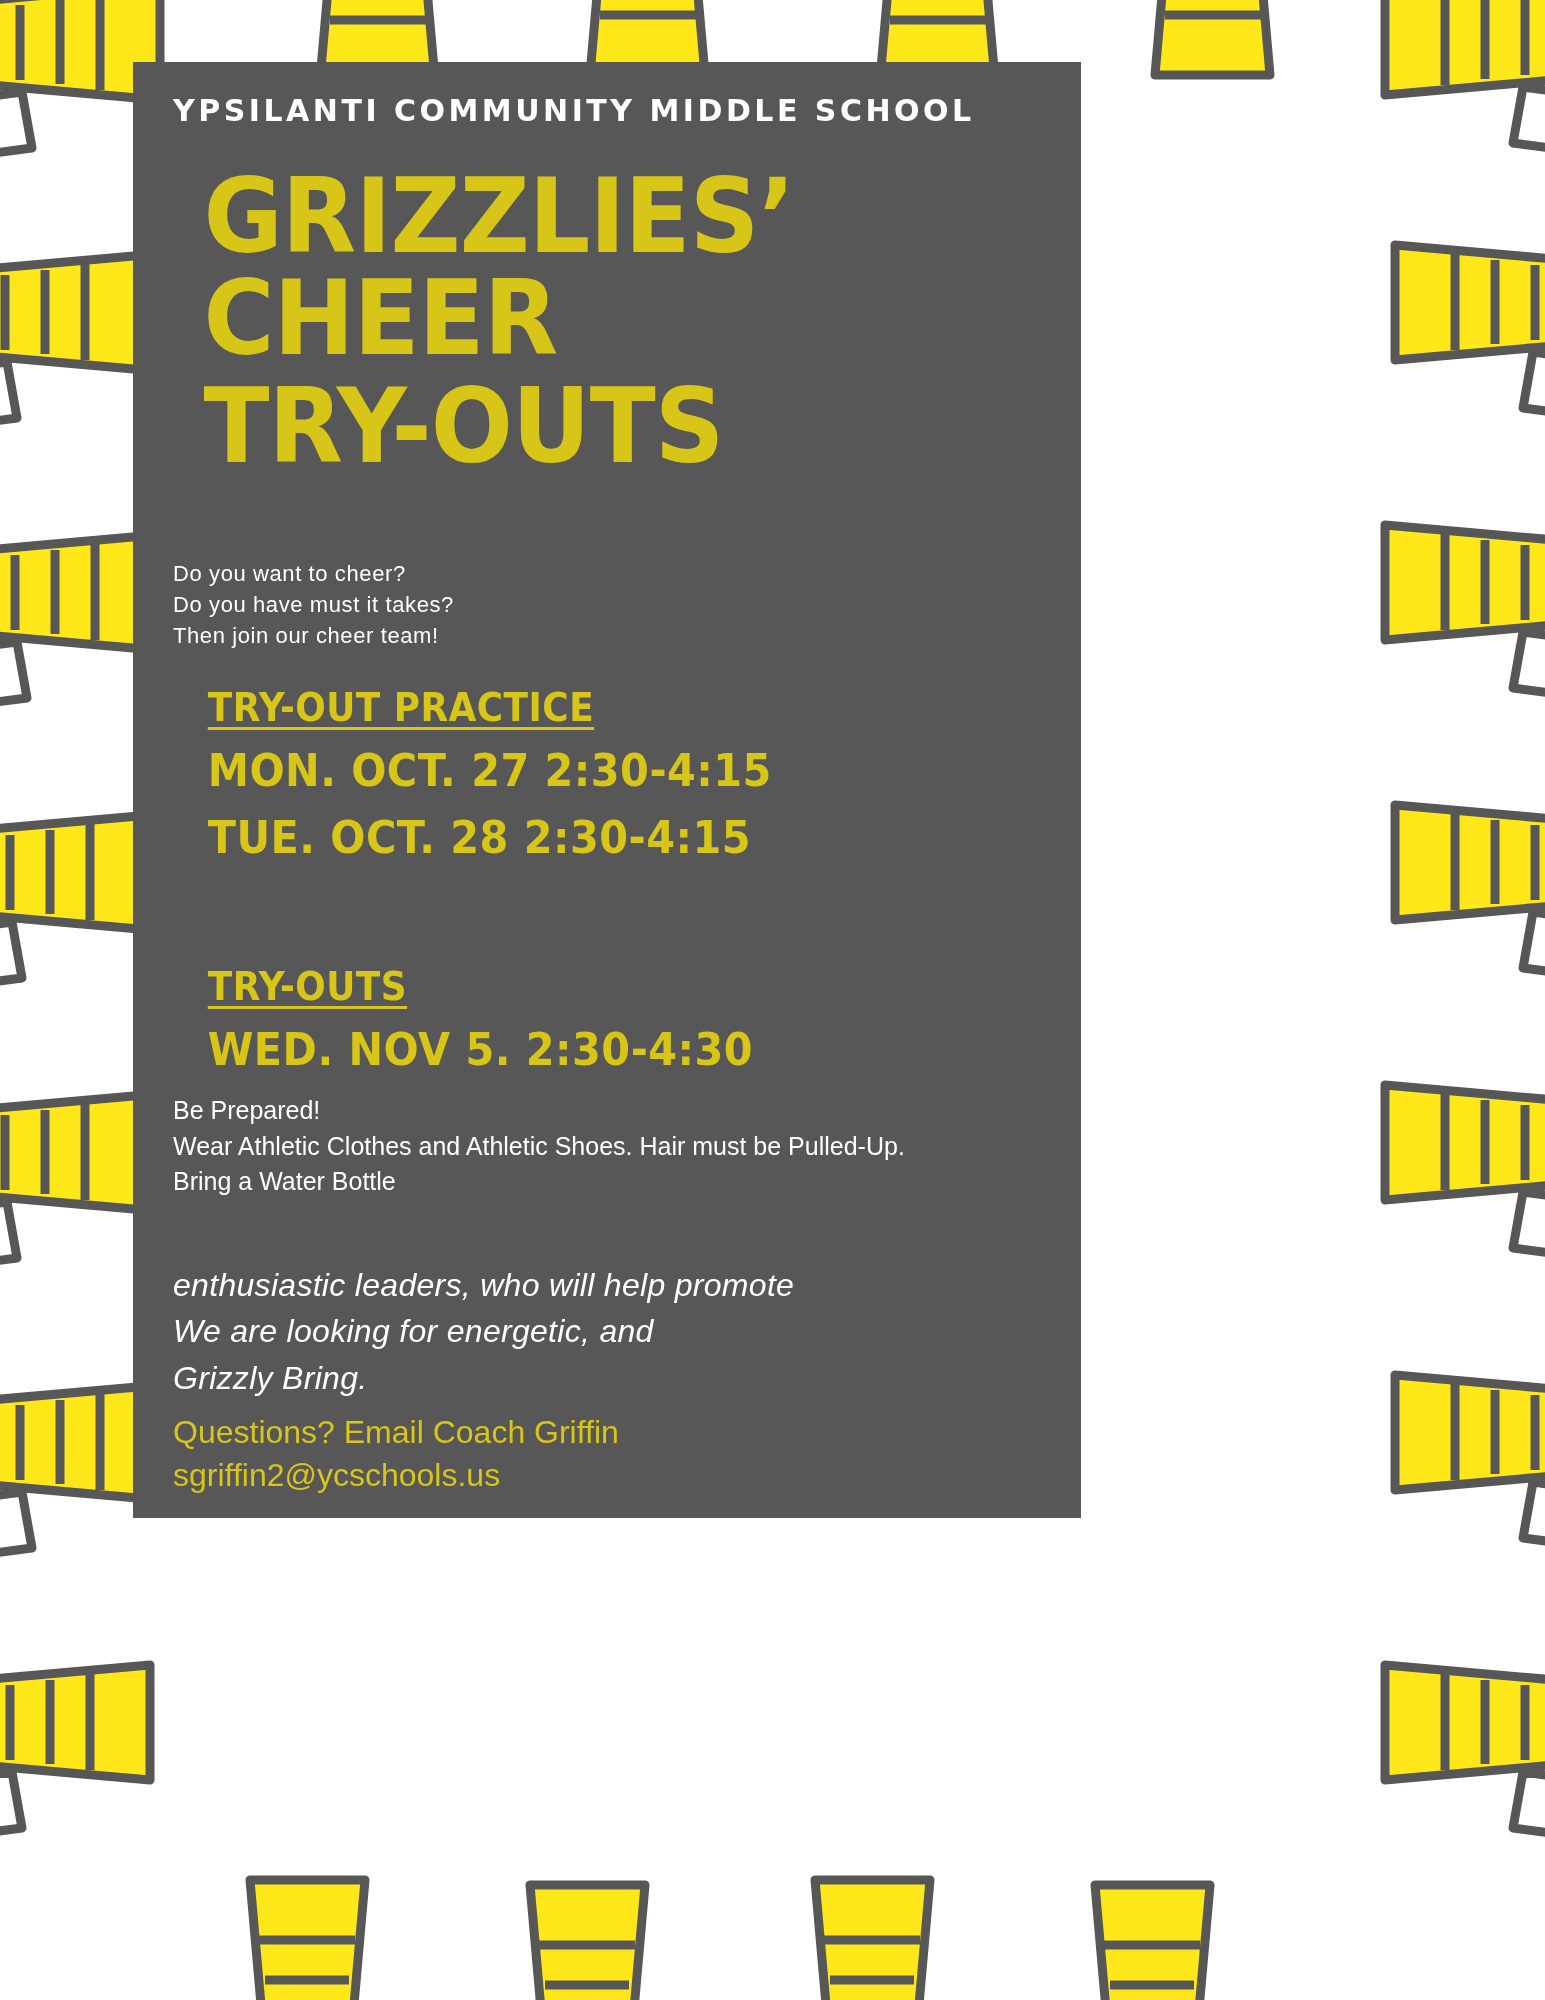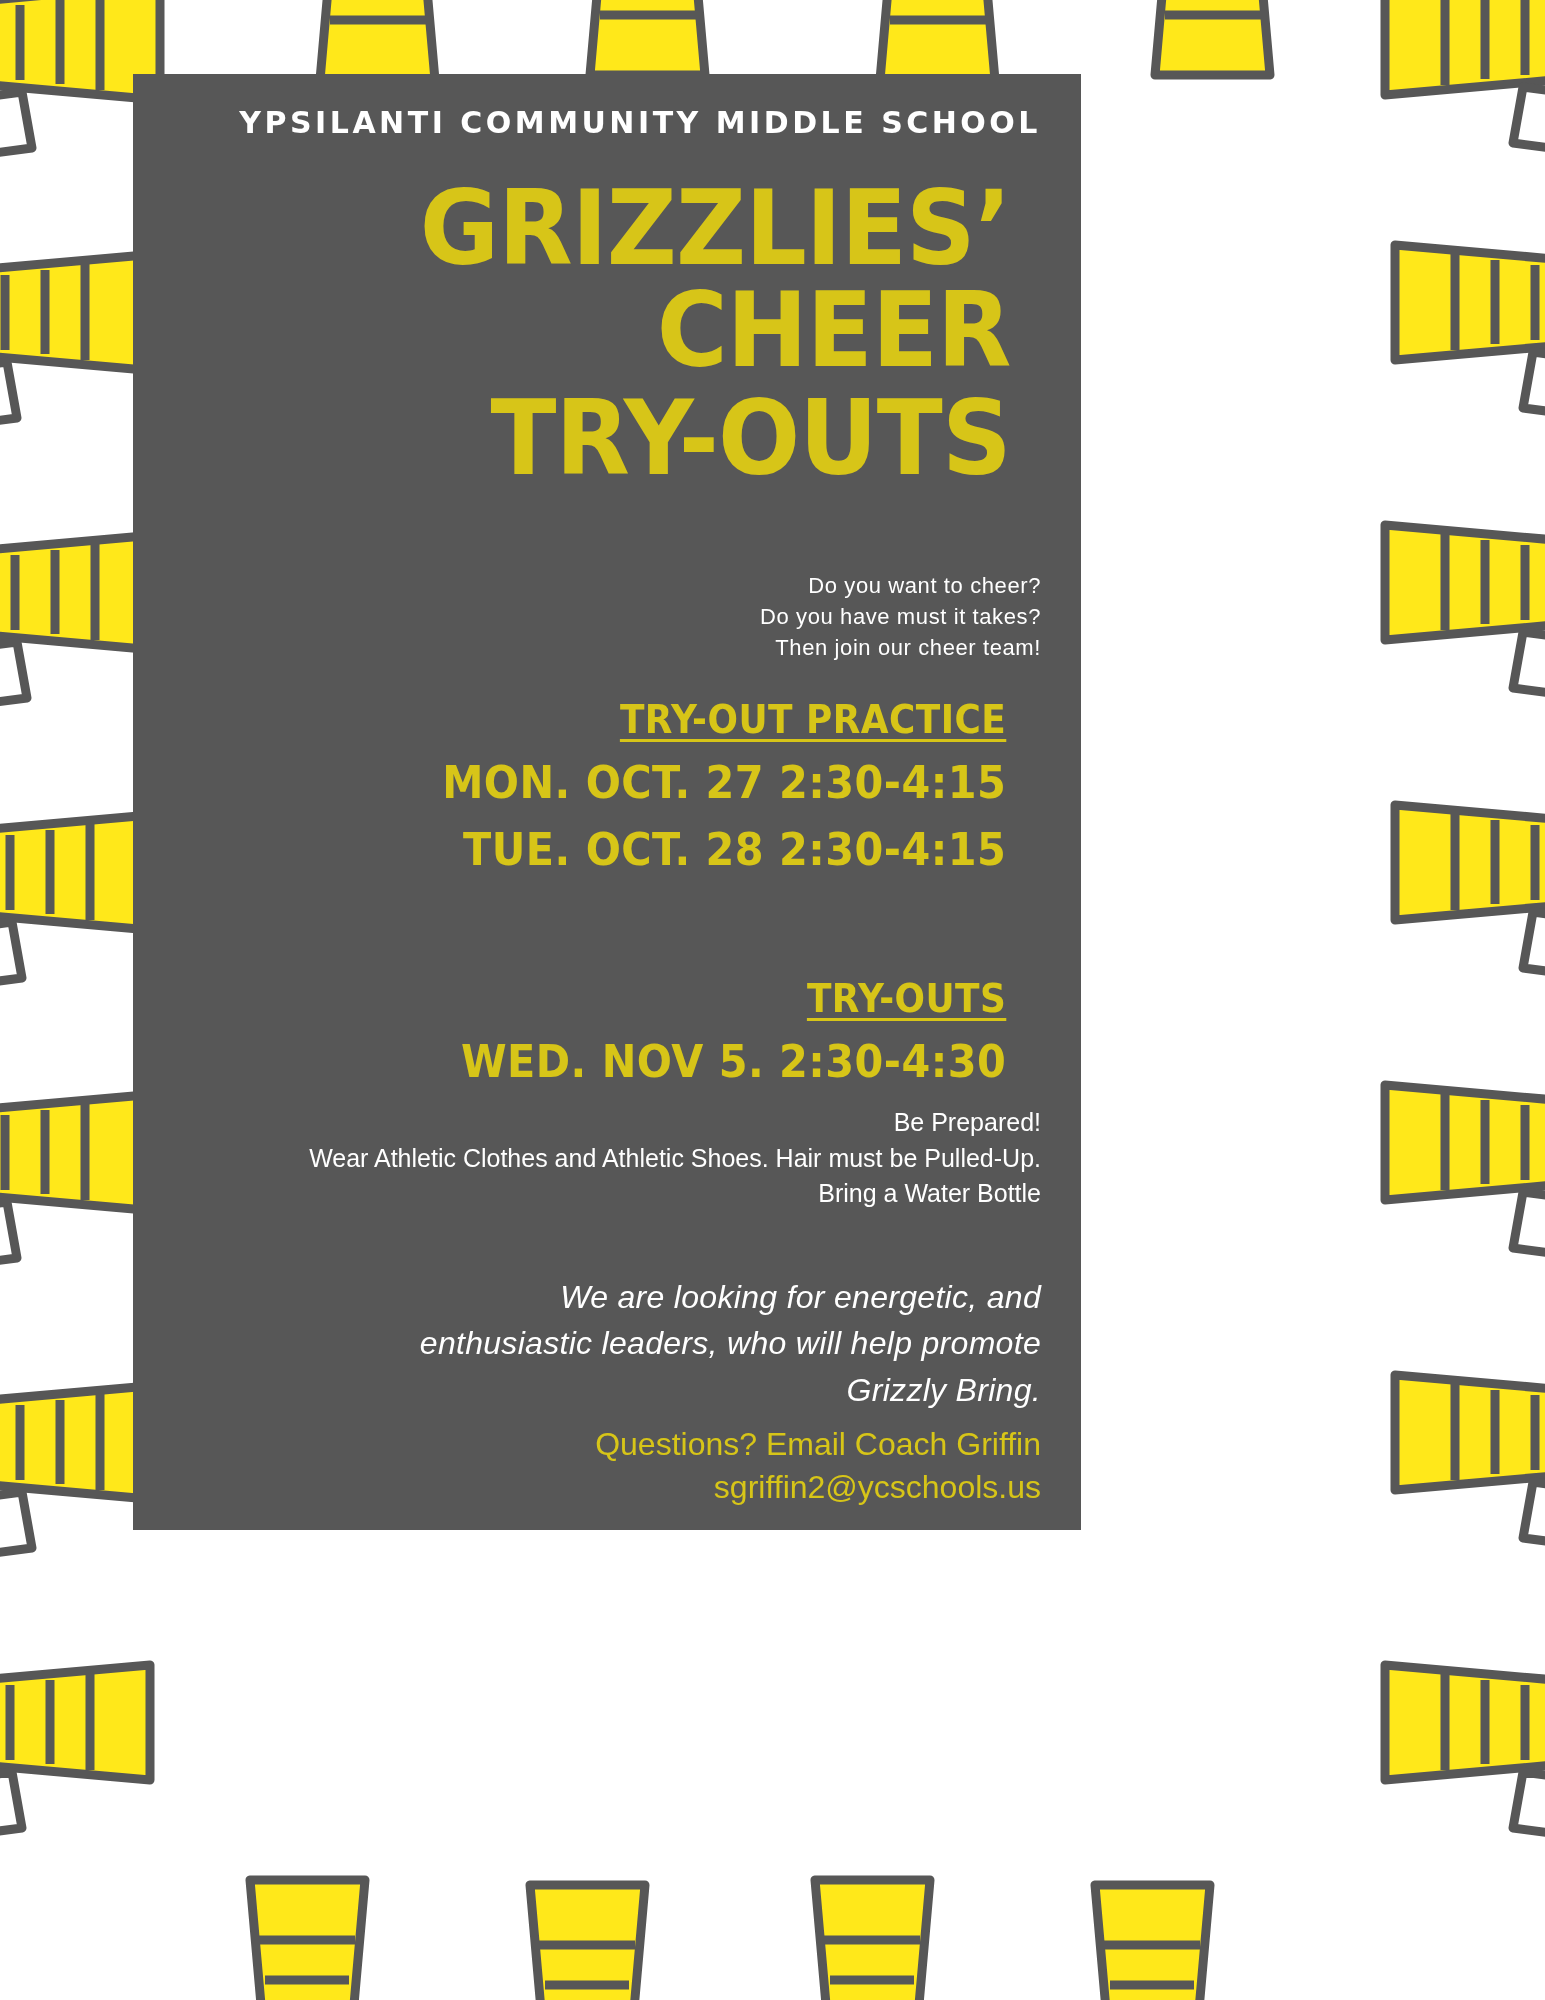--- a/index.html
+++ b/index.html
@@ -26,27 +26,27 @@
     position: absolute;
     width: 230px;
     height: 190px;
   }
   .megaphone svg { display: block; width: 100%; height: 100%; }
 
   
   .panel {
     position: absolute;
     left: 133px;
-    top: 74px;
+    top: 62px;
     width: 948px;
     height: 1456px;
     background: #575757;
     box-sizing: border-box;
     padding: 5px 40px;
-    text-align: right;
+    text-align: left;
     z-index: 5;
   }
 
   .school-name {
     color: #ffffff;
     font-weight: bold;
     font-size: 30px;
     letter-spacing: 3.5px;
     margin-top: 26px;
     font-family: "DejaVu Sans", sans-serif;
@@ -442,22 +442,22 @@
       <div class="session">WED. NOV 5. 2:30-4:30</div>
     </div>
 
     <div class="prepared">
       <div>Be Prepared!</div>
       <div>Wear Athletic Clothes and Athletic Shoes.  Hair must be Pulled-Up.</div>
       <div>Bring a Water Bottle</div>
     </div>
 
     <div class="closing">
+      <div>enthusiastic leaders, who will help promote</div>
       <div>We are looking for energetic, and</div>
-      <div>enthusiastic leaders, who will help promote</div>
       <div>Grizzly Bring.</div>
     </div>
 
     <div class="contact">
       <div>Questions?  Email Coach Griffin</div>
       <div>sgriffin2@ycschools.us</div>
     </div>
 
   </div>
 </div>

